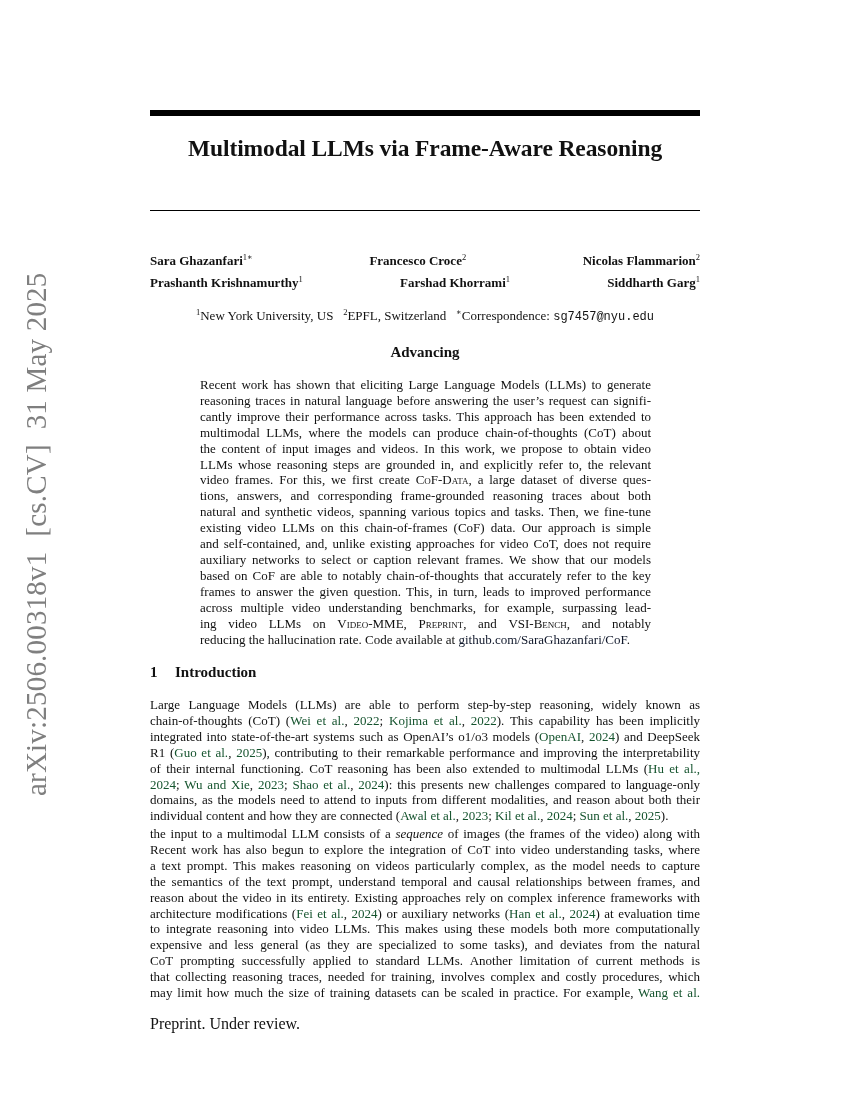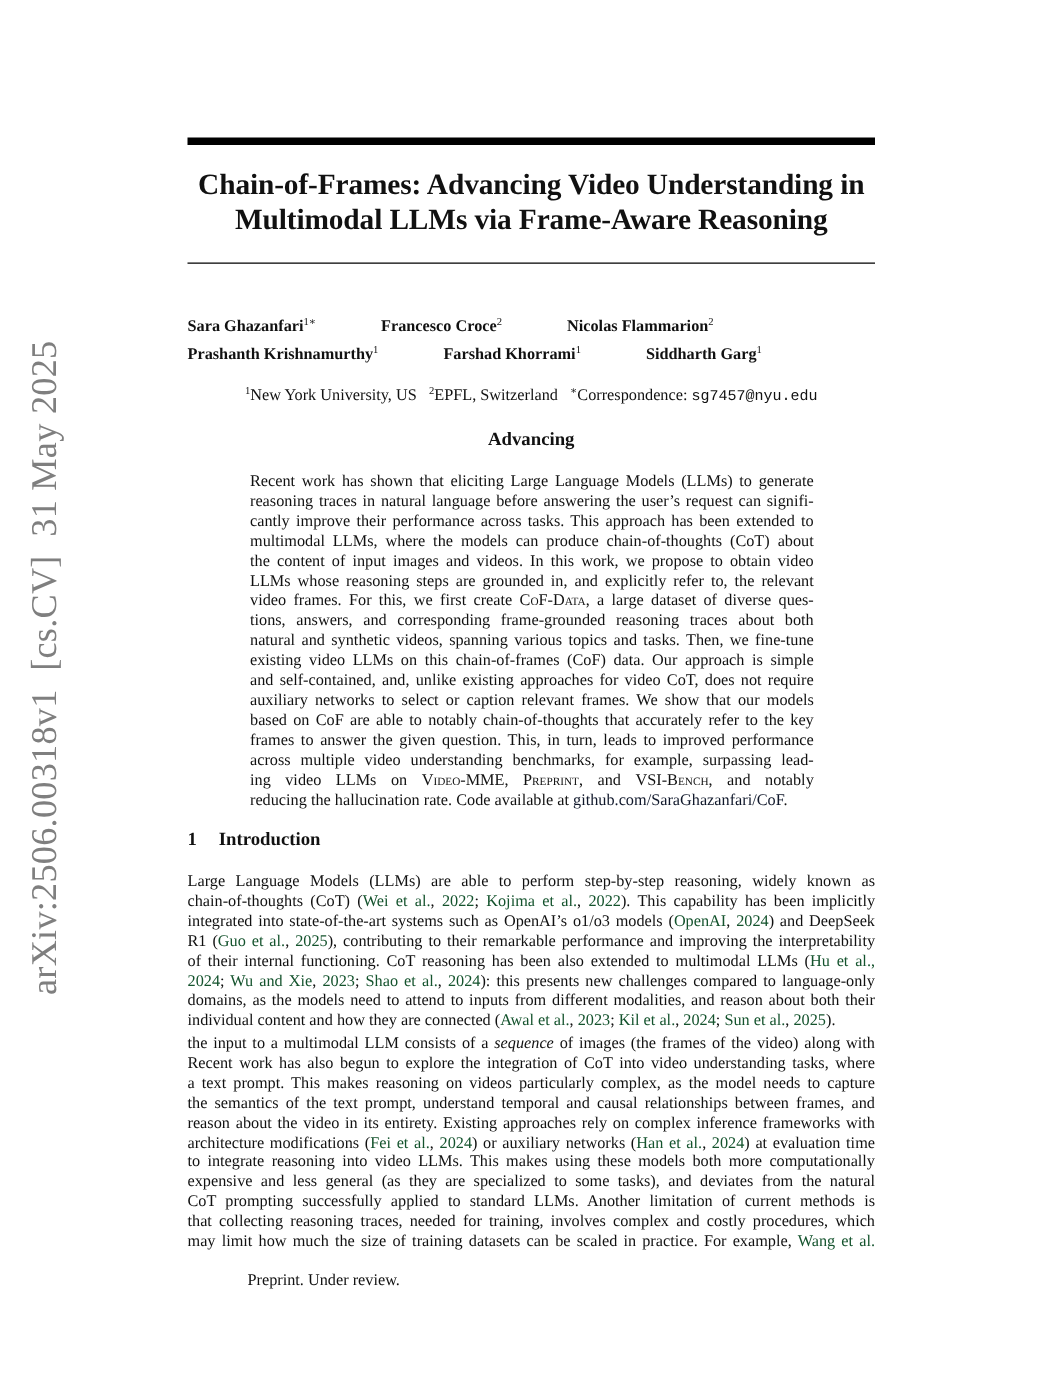--- a/index.html
+++ b/index.html
@@ -13,21 +13,21 @@
                  font-family: "Liberation Serif", serif; line-height: 44px; }
 
   .rule-thick { position: absolute; left: 150px; top: 110px; width: 550px; height: 6px; background: #000; }
   .rule-thin { position: absolute; left: 150px; top: 210px; width: 550px; height: 1px; background: #000; }
 
   .title { position: absolute; left: 150px; top: 134px; width: 550px; text-align: center;
            font-weight: bold; font-size: 23.5px; line-height: 28px; letter-spacing: -0.1px; }
 
   .authors { position: absolute; left: 150px; top: 248px; width: 550px; text-align: center;
              font-weight: bold; font-size: 13px; line-height: 18px; }
-  .authors .row { display: flex; justify-content: flex-start; gap: 52px; white-space: nowrap; }
+  .authors .row { display: flex; justify-content: space-between; gap: 52px; white-space: nowrap; }
   .authors sup { font-weight: normal; font-size: 8.5px; vertical-align: 5px; }
 
   .affil { position: absolute; left: 150px; top: 304px; width: 550px; text-align: center;
            font-size: 13px; line-height: 16px; white-space: nowrap; }
   .affil sup { font-size: 8.5px; vertical-align: 5px; }
   .affil .mono { font-family: "Liberation Mono", monospace; font-size: 12px; }
 
   .abstract-heading { position: absolute; left: 150px; top: 343px; width: 550px; text-align: center;
                       font-weight: bold; font-size: 15px; line-height: 18px; }
 
@@ -38,32 +38,31 @@
   .sc { font-variant: small-caps; }
   .magenta { color: #0f172a; }
   .cite { color: #14532d; }
 
   .section-heading { position: absolute; left: 150px; top: 663px; font-weight: bold; font-size: 15px; line-height: 18px; }
   .section-heading .num { display: inline-block; width: 25px; }
 
   .para1 { position: absolute; left: 150px; top: 697px; width: 550px; font-size: 13px; line-height: 15.9px; }
   .para2 { position: absolute; left: 150px; top: 826px; width: 550px; font-size: 13px; line-height: 15.9px; }
 
-  .footer { position: absolute; left: 150px; top: 1017px; font-size: 13px; line-height: 13px; margin-left: 48px; }
+  .footer { position: absolute; left: 150px; top: 1017px; font-size: 16px; line-height: 13px; }
 </style>
 </head>
 <body>
 
 <div class="page">
 
   <div class="arxiv-stamp">arXiv:2506.00318v1  [cs.CV]  31 May 2025</div>
 
   <div class="rule-thick"></div>
   <div class="title">
-    <div>Chain-of-Frames: Advancing Video Understanding in</div>
     <div>Multimodal LLMs via Frame-Aware Reasoning</div>
   </div>
   <div class="rule-thin"></div>
 
   <div class="authors">
     <div class="row">
       <span><span>Sara Ghazanfari</span><sup>1∗</sup></span>
       <span><span>Francesco Croce</span><sup>2</sup></span>
       <span><span>Nicolas Flammarion</span><sup>2</sup></span>
     </div>

